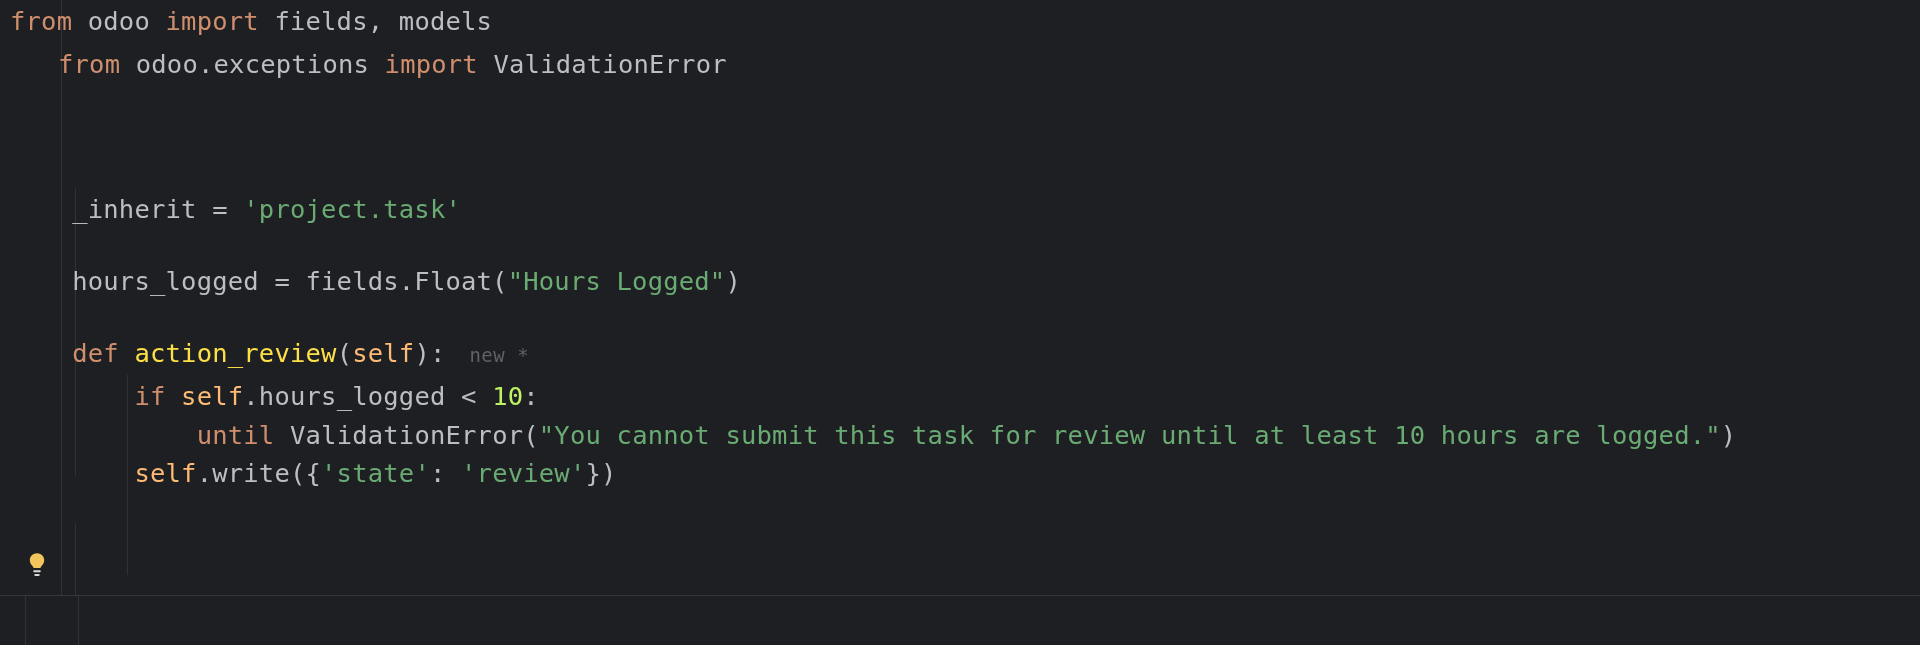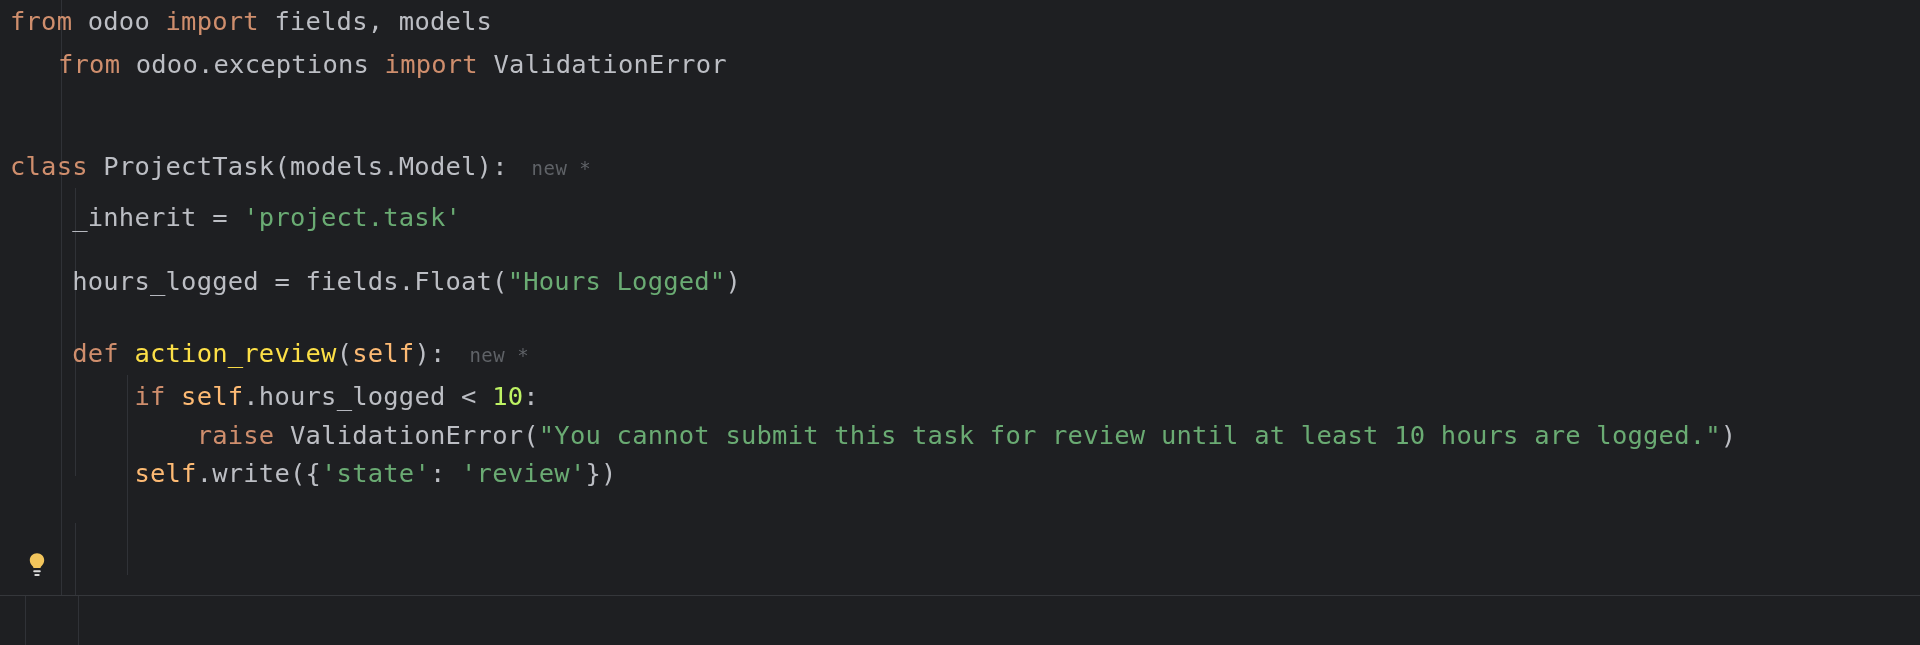--- a/index.html
+++ b/index.html
@@ -92,28 +92,27 @@
 
   <div class="guide" style="left:75px;top:188px;height:288px;"></div>
   <div class="guide" style="left:75px;top:523px;height:72px;"></div>
   <div class="guide" style="left:127px;top:375px;height:200px;"></div>
 
   <div class="code">
       <div class="line" style="top: 0px;"><span class="txt"><span class="kw">from </span><span class="id">odoo </span><span class="kw">import </span><span class="id">fields, models</span></span></div>
       <div class="line" style="top: 43px; padding-left: 48px;"><span class="txt"><span class="kw">from </span><span class="id">odoo.exceptions </span><span class="kw">import </span><span class="id">ValidationError</span></span></div>
       <div class="line" style="top: 86px;"><span class="txt"></span></div>
       <div class="line" style="top: 112px;"><span class="txt"></span></div>
-      <div class="line" style="top: 145px;"><span class="txt"><span class="kw">class </span><span class="id">ProjectTask(models.Model):</span><span class="lens">  new *</span></span></div>
-      <div class="line" style="top: 196px;"><span class="txt"><span class="id">    _inherit = </span><span class="str">'project.task'</span></span></div>
+      <div class="line" style="top: 188px;"><span class="txt"><span class="id">    _inherit = </span><span class="str">'project.task'</span></span></div>
       <div class="line" style="top: 231px;"><span class="txt"></span></div>
       <div class="line" style="top: 260px;"><span class="txt"><span class="id">    hours_logged = fields.Float(</span><span class="str">"Hours Logged"</span><span class="id">)</span></span></div>
       <div class="line" style="top: 303px;"><span class="txt"></span></div>
       <div class="line" style="top: 332px;"><span class="txt"><span class="id">    </span><span class="kw">def </span><span class="fn">action_review</span><span class="id">(</span><span class="self">self</span><span class="id">):</span><span class="lens">  new *</span></span></div>
       <div class="line" style="top: 375px;"><span class="txt"><span class="id">        </span><span class="kw">if </span><span class="self">self</span><span class="id">.hours_logged &lt; </span><span class="num">10</span><span class="id">:</span></span></div>
-      <div class="line" style="top: 414px;"><span class="txt"><span class="id">            </span><span class="kw">raise </span><span class="id">ValidationError(</span><span class="str">"You cannot submit this task for review until at least 10 hours are logged."</span><span class="id">)</span></span></div>
+      <div class="line" style="top: 414px;"><span class="txt"><span class="id">            </span><span class="kw">until </span><span class="id">ValidationError(</span><span class="str">"You cannot submit this task for review until at least 10 hours are logged."</span><span class="id">)</span></span></div>
       <div class="line" style="top: 452px;"><span class="txt"><span class="id">        </span><span class="self">self</span><span class="id">.write({</span><span class="str">'state'</span><span class="id">: </span><span class="str">'review'</span><span class="id">})</span></span></div>
     </div>
 
   <div class="hsplit"></div>
   <div class="belowpane"></div>
   <div class="vsplit-left"></div>
   <div class="vsplit-right"></div>
 
 </div>
 

